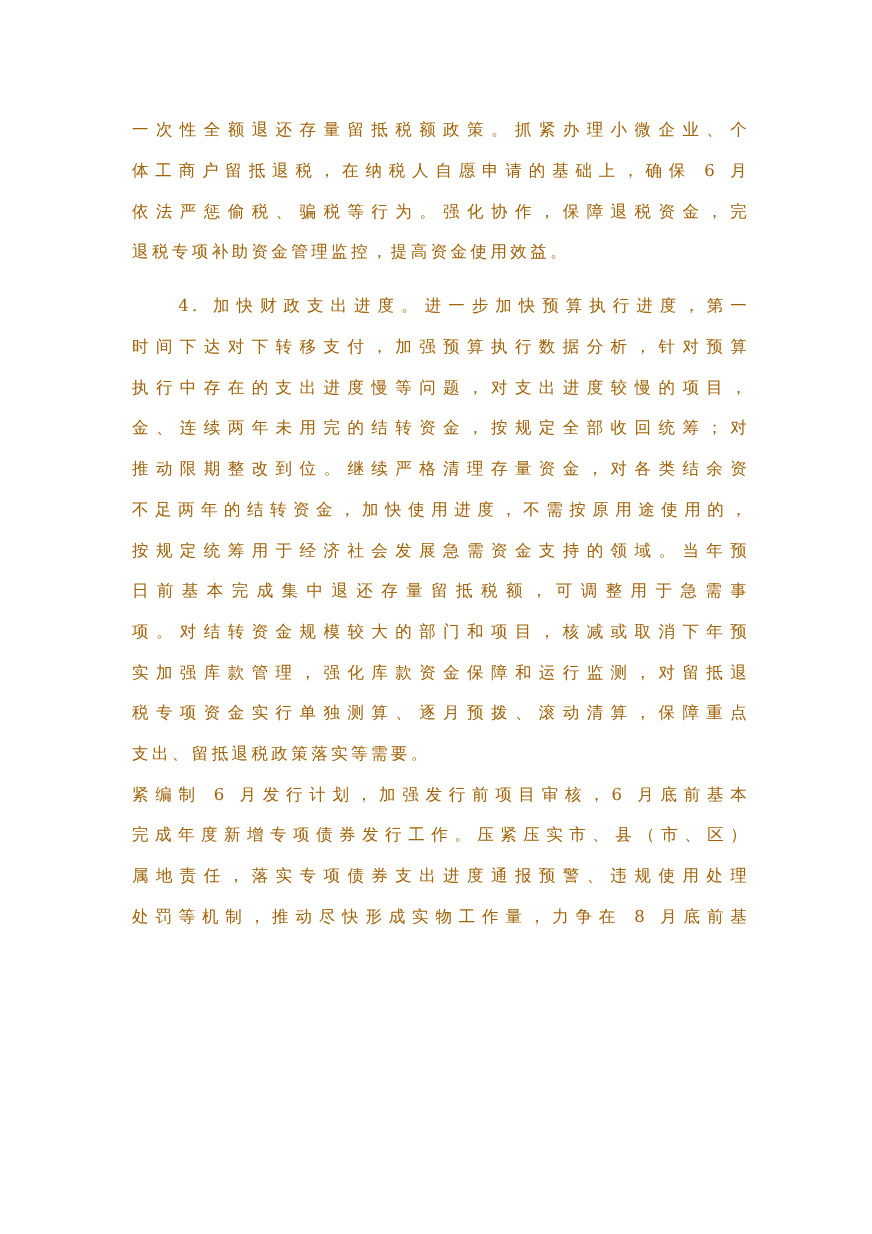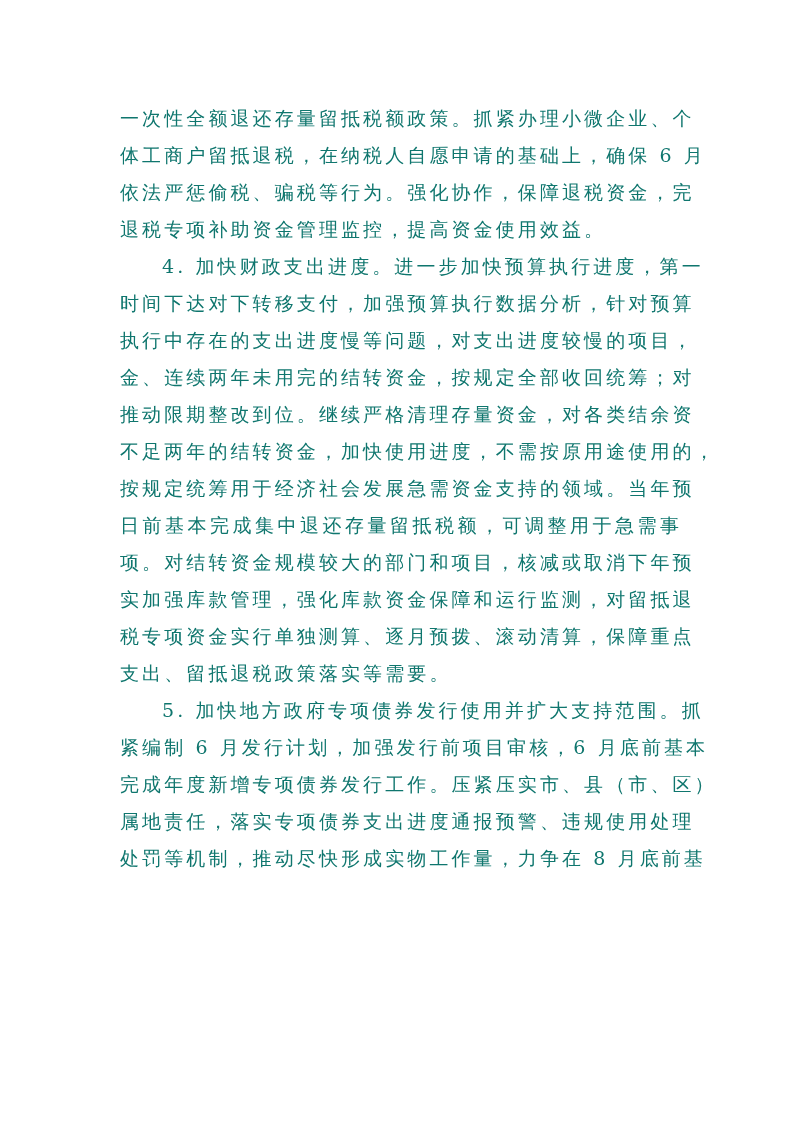--- a/index.html
+++ b/index.html
@@ -14,23 +14,23 @@
       overflow: hidden;
     }
     .page {
       position: absolute;
       left: 120px;
       top: 100px;
       width: 562px;
     }
     .para {
       margin: 0;
-      color: #0f766e;
+      color: #a16207;
       font-family: "DejaVu Serif", "Liberation Serif", serif;
-      font-size: 19px;
+      font-size: 15px;
       line-height: 37px;
       letter-spacing: 3.1px;
       text-align: justify;
       text-justify: inter-character;
     }
     .line {
       display: block;
       white-space: nowrap;
       height: 37px;
       text-align-last: justify;
@@ -44,34 +44,33 @@
 
 <div class="page">
   <p class="para">
     <span class="line">一次性全额退还存量留抵税额政策。抓紧办理小微企业、个</span>
     <span class="line">体工商户留抵退税，在纳税人自愿申请的基础上，确保 6 月</span>
     <span class="line">依法严惩偷税、骗税等行为。强化协作，保障退税资金，完</span>
     <span class="line last">退税专项补助资金管理监控，提高资金使用效益。</span>
   </p>
 
   <p class="para">
-    <span class="line" style="padding-left:42px;">4. 加快财政支出进度。进一步加快预算执行进度，第一</span>
+    <span class="line" style="padding-left:42px;margin-top:12px;">4. 加快财政支出进度。进一步加快预算执行进度，第一</span>
     <span class="line">时间下达对下转移支付，加强预算执行数据分析，针对预算</span>
     <span class="line">执行中存在的支出进度慢等问题，对支出进度较慢的项目，</span>
     <span class="line">金、连续两年未用完的结转资金，按规定全部收回统筹；对</span>
     <span class="line">推动限期整改到位。继续严格清理存量资金，对各类结余资</span>
     <span class="line">不足两年的结转资金，加快使用进度，不需按原用途使用的，</span>
     <span class="line">按规定统筹用于经济社会发展急需资金支持的领域。当年预</span>
     <span class="line">日前基本完成集中退还存量留抵税额，可调整用于急需事</span>
     <span class="line">项。对结转资金规模较大的部门和项目，核减或取消下年预</span>
     <span class="line">实加强库款管理，强化库款资金保障和运行监测，对留抵退</span>
     <span class="line">税专项资金实行单独测算、逐月预拨、滚动清算，保障重点</span>
     <span class="line last">支出、留抵退税政策落实等需要。</span>
   </p>
 
   <p class="para">
-    <span class="line" style="padding-left:42px;">5. 加快地方政府专项债券发行使用并扩大支持范围。抓</span>
     <span class="line">紧编制 6 月发行计划，加强发行前项目审核，6 月底前基本</span>
     <span class="line">完成年度新增专项债券发行工作。压紧压实市、县（市、区）</span>
     <span class="line">属地责任，落实专项债券支出进度通报预警、违规使用处理</span>
     <span class="line">处罚等机制，推动尽快形成实物工作量，力争在 8 月底前基</span>
   </p>
 </div>
 
 </body></html>

